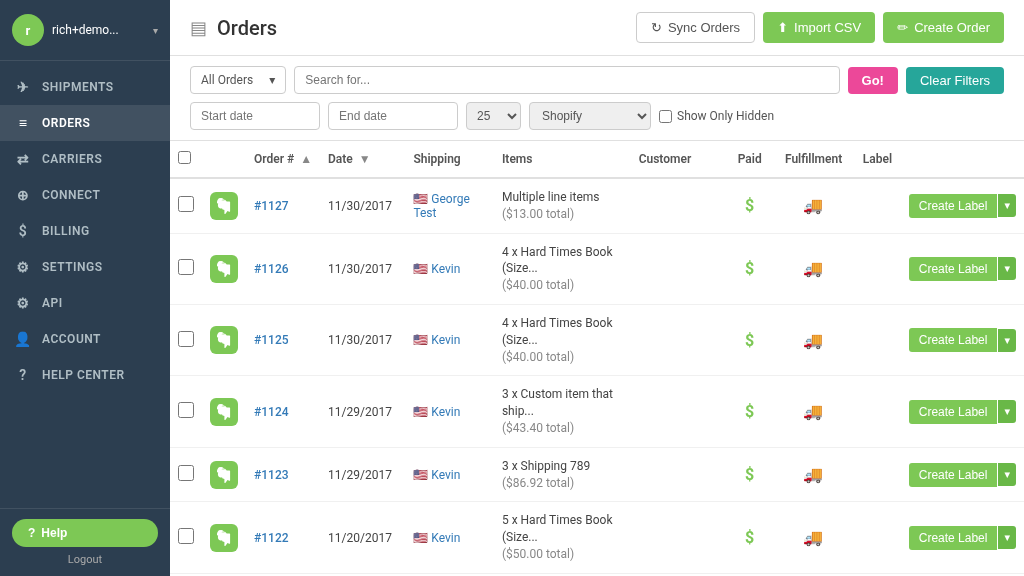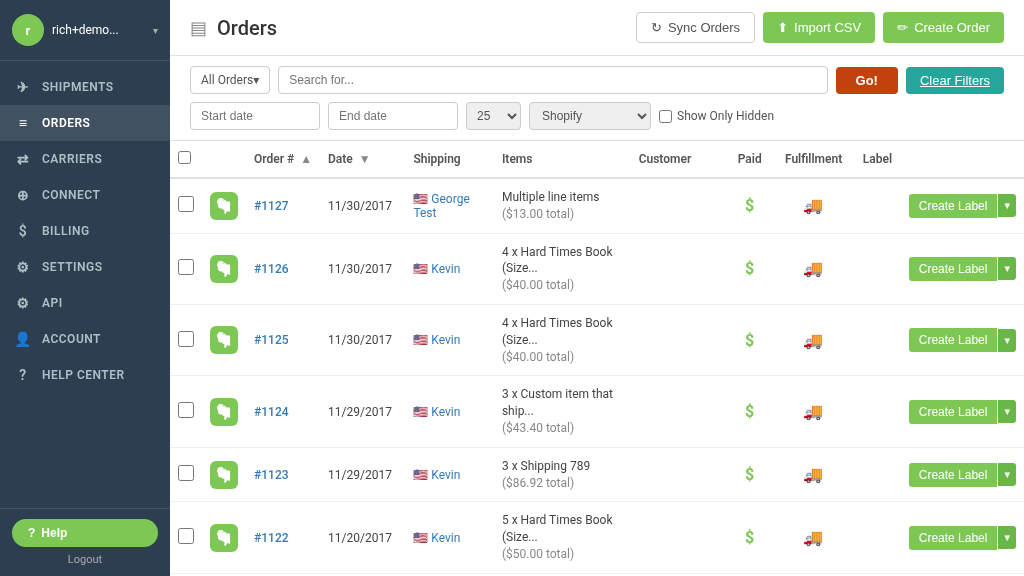--- a/index.html
+++ b/index.html
@@ -96,28 +96,28 @@
       background: white;
       padding: 10px 20px;
       border-bottom: 1px solid #e0e0e0;
       flex-shrink: 0;
     }
     .filter-row1 { display: flex; align-items: center; gap: 8px; margin-bottom: 8px; }
     .filter-row2 { display: flex; align-items: center; gap: 8px; }
     .filter-dropdown {
       background: white; border: 1px solid #ccc; border-radius: 4px;
       padding: 6px 10px; cursor: pointer; font-size: 12px; color: #555;
-      display: flex; align-items: center; gap: 0;
+      display: flex; align-items: center; gap: 16px;
     }
     .search-input {
       flex: 1; border: 1px solid #ccc; border-radius: 4px;
       padding: 6px 10px; font-size: 12px; color: #555; outline: none;
     }
-    .btn-go { background: #c2410c; color: white; border: none; border-radius: 4px; padding: 6px 20px; cursor: pointer; font-size: 13px; font-weight: 600; }
-    .btn-clear { background: #26a69a; color: white; border: none; border-radius: 4px; padding: 6px 14px; cursor: pointer; font-size: 13px; font-weight: 500; text-decoration: underline; }
+    .btn-go { background: #ec4899; color: white; border: none; border-radius: 4px; padding: 6px 14px; cursor: pointer; font-size: 13px; font-weight: 600; }
+    .btn-clear { background: #26a69a; color: white; border: none; border-radius: 4px; padding: 6px 14px; cursor: pointer; font-size: 13px; font-weight: 500; }
     .date-input {
       border: 1px solid #ccc; border-radius: 4px;
       padding: 6px 10px; font-size: 12px; color: #aaa; outline: none; width: 130px;
     }
     .perpage-select {
       border: 1px solid #ccc; border-radius: 4px;
       padding: 5px 6px; font-size: 12px; color: #555; cursor: pointer;
     }
     .store-select {
       border: 1px solid #ccc; border-radius: 4px;

